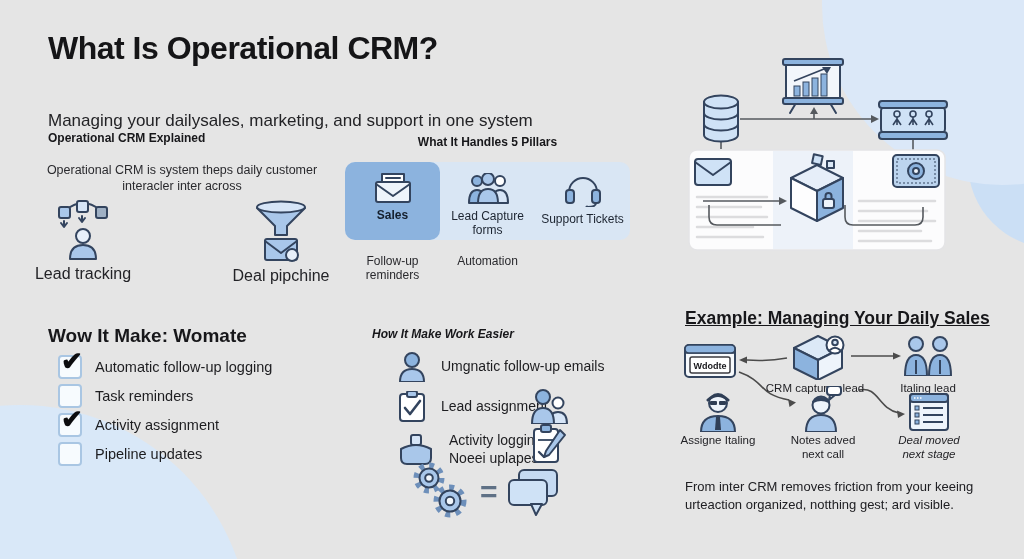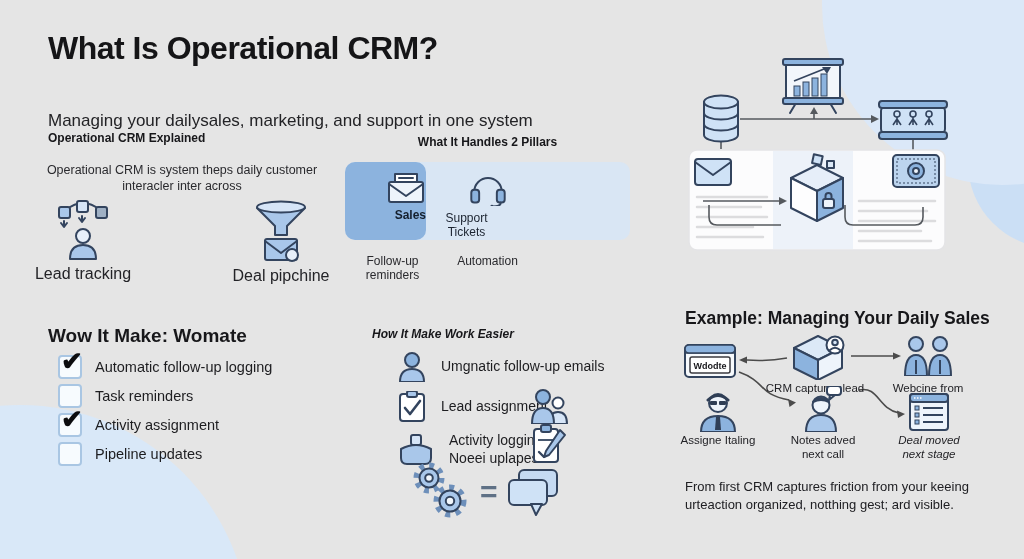--- a/index.html
+++ b/index.html
@@ -12,21 +12,21 @@
   .c-tr2{left:968px;top:78px;width:170px;height:170px;background:#cbdff5;}
   .c-bl{left:-210px;top:405px;width:460px;height:460px;background:#d9e8f8;}
   .title{left:48px;top:30px;font-size:32px;font-weight:800;letter-spacing:-.5px;color:#151517;}
   .subtitle{left:48px;top:74px;font-size:17px;color:#232326;margin-top:37px;}
   .h2{font-size:12px;font-weight:800;color:#17171a;}
   .body-txt{font-size:12.5px;line-height:1.3;color:#2a2a2e;text-align:center;}
   .icon-row{left:36px;top:200px;width:292px;display:flex;justify-content:space-between;}
   .icon-item{width:94px;display:flex;flex-direction:column;align-items:center;}
   .icon-item .ilbl{font-size:16px;color:#232327;margin-top:5px;white-space:nowrap;}
   .cards{left:345px;top:162px;width:285px;height:78px;background:#d9e6f4;border-radius:10px;display:flex;}
-  .card{width:81px;display:flex;flex-direction:column;align-items:flex-end;justify-content:flex-start;padding-top:11px;box-sizing:border-box;}
+  .card{width:95px;display:flex;flex-direction:column;align-items:center;justify-content:flex-start;padding-top:11px;box-sizing:border-box;}
   .card.hl{background:#8cb3de;border-radius:10px;}
   .card .clbl{font-size:12px;text-align:center;line-height:1.15;margin-top:6px;color:#1c2430;}
   .card.hl .clbl{font-weight:700;color:#15202e;}
   .captions{left:345px;top:254px;width:285px;display:flex;}
   .cap{width:95px;font-size:12px;line-height:1.2;text-align:center;color:#2a2a2e;}
   .check-row{display:flex;align-items:center;gap:13px;height:21px;margin-bottom:8px;}
   .box{width:20px;height:20px;border:2px solid #a9c6e3;border-radius:4px;background:#f7fbfe;position:relative;flex:none;}
   .tick{position:absolute;left:1px;top:-9px;font-size:26px;font-weight:700;color:#0c0c0e;line-height:1;}
   .check-lbl{font-size:14.5px;color:#1d1d20;}
   .easy-row{display:flex;align-items:center;gap:15px;margin-bottom:9px;}
@@ -71,30 +71,41 @@
         <polygon class="st" points="4,8 52,8 34,26 34,35 22,35 22,26" fill="#a9c7ea"></polygon>
         <ellipse class="st" cx="28" cy="7" rx="24" ry="5.5" fill="#d6e5f7"></ellipse>
         <rect class="st" x="12" y="39" width="32" height="21" rx="2" fill="#a9c7ea"></rect>
         <path class="st" d="M12 41 L28 53 L44 41" fill="none"></path>
         <circle class="st" cx="39" cy="55" r="6" fill="#e8f0fa" stroke-width="1.6"></circle>
       </svg>
       <span class="ilbl">Deal pipchine</span>
     </div>
   </div>
 
-  <h2 class="abs h2" style="left:345px;top:135px;width:285px;text-align:center;">What It Handles 2 Pillars</h2>
+  <h2 class="abs h2" style="left:345px;top:135px;width:285px;text-align:center;">What It Handles 5 Pillars</h2>
   <div class="abs cards">
     <div class="card hl">
       <svg width="40" height="30" viewBox="0 0 40 30">
         <rect class="st" x="9" y="1" width="22" height="12" fill="#ffffff" stroke-width="1.6"></rect>
         <path class="st" d="M13 5 h14 M13 9 h14" stroke-width="1.2" fill="none"></path>
         <rect class="st" x="3" y="9" width="34" height="20" rx="2" fill="#eef4fb"></rect>
         <path class="st" d="M3 11 L20 23 L37 11" fill="none"></path>
       </svg>
       <span class="clbl">Sales</span>
+    </div>
+    <div class="card">
+      <svg width="44" height="31" viewBox="0 0 44 31">
+        <circle class="st" cx="34" cy="8" r="5" fill="#ffffff" stroke-width="1.7"></circle>
+        <path class="st" d="M26 30 Q26 17 34 17 Q42 17 42 30 Z" fill="#d6e5f7" stroke-width="1.7"></path>
+        <circle class="st" cx="11" cy="8" r="5" fill="#8cb3de" stroke-width="1.7"></circle>
+        <path class="st" d="M3 30 Q3 17 11 17 Q19 17 19 30 Z" fill="#8cb3de" stroke-width="1.7"></path>
+        <circle class="st" cx="22" cy="6" r="6" fill="#a9c7ea" stroke-width="1.7"></circle>
+        <path class="st" d="M12 30 Q12 16 22 16 Q32 16 32 30 Z" fill="#a9c7ea" stroke-width="1.7"></path>
+      </svg>
+      <span class="clbl">Lead Capture forms</span>
     </div>
     <div class="card">
       <svg width="38" height="34" viewBox="0 0 38 34">
         <path class="st" d="M5 19 A14 14 0 0 1 33 19" fill="none" stroke-width="2.4"></path>
         <rect class="st" x="2" y="17" width="8" height="13" rx="3" fill="#8cb3de" stroke-width="1.8"></rect>
         <rect class="st" x="28" y="17" width="8" height="13" rx="3" fill="#8cb3de" stroke-width="1.8"></rect>
         <path class="st" d="M32 30 q0 4 -8 4" fill="none" stroke-width="1.8"></path>
         <circle cx="23" cy="34" r="1.6" fill="#33445e"></circle>
       </svg>
       <span class="clbl">Support Tickets</span>
@@ -267,21 +278,21 @@
       <circle class="st" cx="42" cy="41" r="4.2" fill="#f2f7fc" stroke-width="1.8"></circle>
     </g>
   </svg>
   <span class="abs eq" style="left:480px;top:477px;">=</span>
   <svg class="abs" style="left:507px;top:468px;" width="52" height="48" viewBox="0 0 52 48">
     <rect class="st" x="12" y="2" width="38" height="26" rx="5" fill="#c5daf2"></rect>
     <rect class="st" x="2" y="12" width="38" height="25" rx="5" fill="#cfe2f6"></rect>
     <polygon class="st" points="24,36 35,36 29,47" fill="#cfe2f6"></polygon>
   </svg>
 
-  <h2 class="abs h2" style="left:685px;top:308px;font-size:17.5px;">Example: Managing Your Daily Sales</h2>
+  <h2 class="abs h2" style="left:685px;top:308px;font-size:17.5px;text-decoration:underline;">Example: Managing Your Daily Sales</h2>
   <div class="abs" style="left:675px;top:328px;width:340px;height:136px;">
     <svg class="abs" style="left:0;top:0;" width="340" height="136" viewBox="0 0 340 136">
       <g stroke="#4b4b4b" stroke-width="1.6" fill="none">
         <path d="M112 30 C95 33 85 33 72 32"></path>
         <path d="M176 28 H218"></path>
         <path d="M64 44 C92 54 82 66 114 72"></path>
         <path d="M184 62 C204 58 202 80 224 85"></path>
       </g>
       <polygon points="64,32 72,28.5 72,35.5" fill="#4b4b4b"></polygon>
       <polygon points="226,28 218,24.5 218,31.5" fill="#4b4b4b"></polygon>
@@ -308,21 +319,21 @@
     <div class="flow-lbl" style="left:85px;top:54px;width:110px;">CRM captures lead</div>
 
     <svg class="abs" style="left:228px;top:8px;" width="50" height="40" viewBox="0 0 50 40">
       <circle class="st" cx="13" cy="8" r="7" fill="#a9c7ea" stroke-width="1.8"></circle>
       <path class="st" d="M2 40 Q2 19 13 19 Q24 19 24 40 Z" fill="#8cb3de" stroke-width="1.8"></path>
       <path d="M13 24 V38" stroke="#33445e" stroke-width="2"></path>
       <circle class="st" cx="37" cy="8" r="7" fill="#a9c7ea" stroke-width="1.8"></circle>
       <path class="st" d="M26 40 Q26 19 37 19 Q48 19 48 40 Z" fill="#8cb3de" stroke-width="1.8"></path>
       <path d="M37 24 V38" stroke="#33445e" stroke-width="2"></path>
     </svg>
-    <div class="flow-lbl" style="left:208px;top:54px;width:90px;">Webcine from</div>
+    <div class="flow-lbl" style="left:208px;top:54px;width:90px;">Italing lead</div>
 
     <svg class="abs" style="left:22px;top:62px;" width="42" height="42" viewBox="0 0 42 42">
       <circle class="st" cx="21" cy="13" r="9" fill="#eef4fb" stroke-width="1.8"></circle>
       <path d="M11 10 Q21 1 31 10" stroke="#2f3e55" stroke-width="3" fill="none" stroke-linecap="round"></path>
       <rect x="13" y="11" width="7" height="4" rx="1" fill="#2f3e55"></rect>
       <rect x="22" y="11" width="7" height="4" rx="1" fill="#2f3e55"></rect>
       <path class="st" d="M4 42 Q4 26 21 26 Q38 26 38 42 Z" fill="#8cb3de" stroke-width="1.8"></path>
       <polygon points="19,27 23,27 24,40 18,40" fill="#2f3e55"></polygon>
     </svg>
     <div class="flow-lbl" style="left:2px;top:106px;width:82px;">Assigne Italing</div>
@@ -340,15 +351,15 @@
       <rect class="st" x="2" y="2" width="38" height="36" rx="3" fill="#eef4fb"></rect>
       <rect x="2" y="2" width="38" height="8" rx="3" fill="#8cb3de" stroke="#33445e" stroke-width="2"></rect>
       <path d="M6 6 H14" stroke="#ffffff" stroke-width="1.6" stroke-dasharray="1.5 1.5"></path>
       <rect x="7" y="14" width="4" height="4" fill="#8cb3de" stroke="#33445e"></rect>
       <rect x="7" y="21" width="4" height="4" fill="#8cb3de" stroke="#33445e"></rect>
       <rect x="7" y="28" width="4" height="4" fill="#8cb3de" stroke="#33445e"></rect>
       <path d="M15 16 H35 M15 23 H35 M15 30 H35" stroke="#33445e" stroke-width="2"></path>
     </svg>
     <div class="flow-lbl" style="left:212px;top:106px;width:84px;font-style:italic;">Deal moved next stage</div>
   </div>
-  <p class="abs footer-txt">From first CRM captures friction from your keeing urteaction organized, notthing gest; ard visible.</p>
+  <p class="abs footer-txt">From inter CRM removes friction from your keeing urteaction organized, notthing gest; ard visible.</p>
 
 </div>
 
 </body></html>

